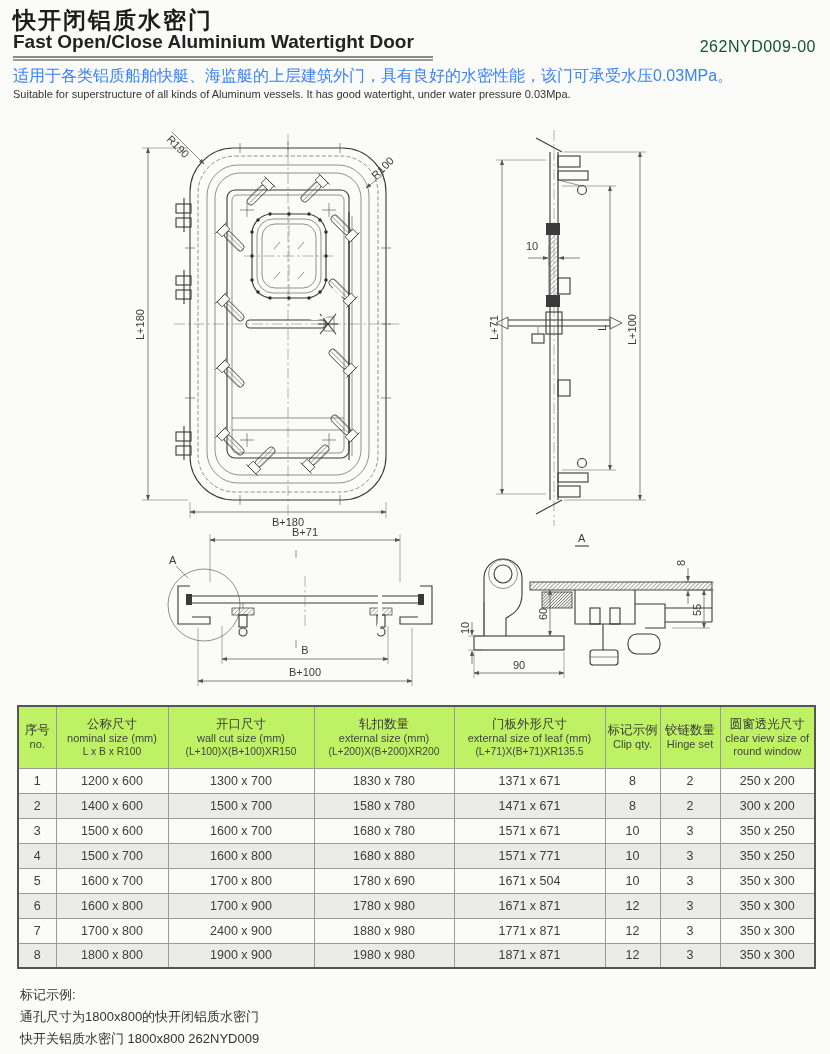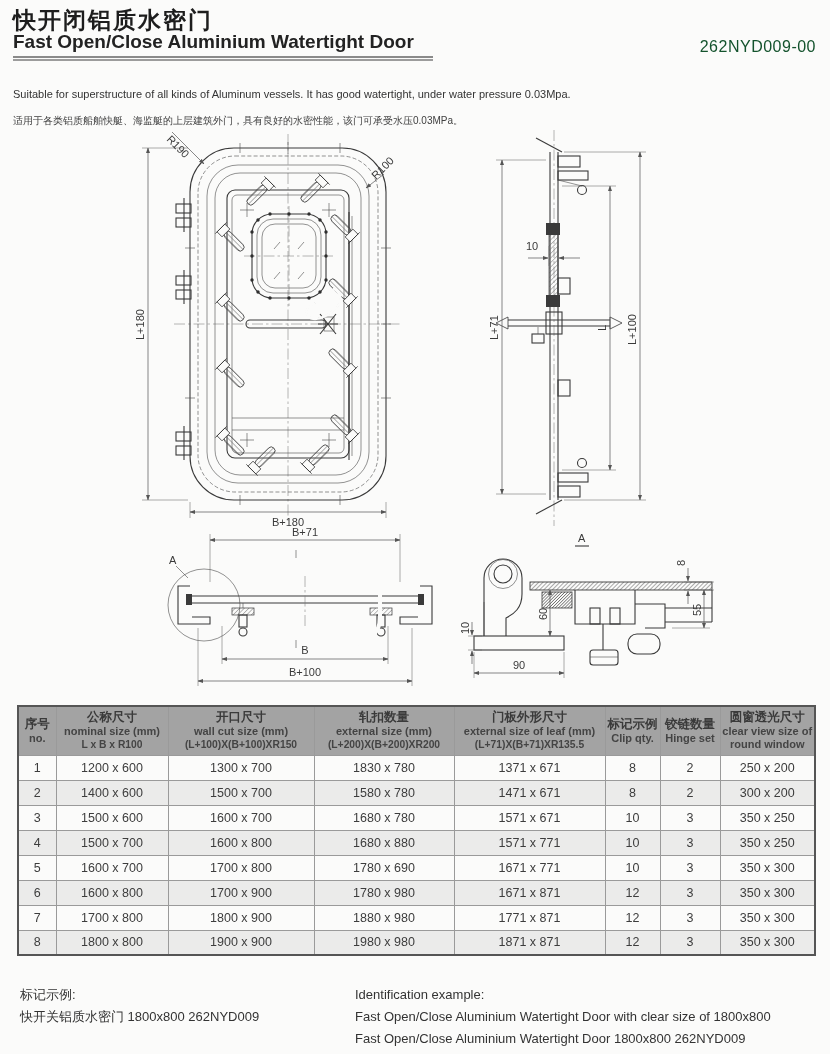--- a/index.html
+++ b/index.html
@@ -4,41 +4,41 @@
 <style>
   * { margin:0; padding:0; box-sizing:border-box; }
   body { width:830px; height:1054px; background:#fbfbfa; font-family:"Liberation Sans", sans-serif; color:#333; position:relative; overflow:hidden; }
   .page { position:absolute; inset:0; }
 
   
   .title-zh { position:absolute; left:13px; top:5px; font-size:23px; font-weight:bold; color:#1d1d1d; letter-spacing:2px; }
   .title-en { position:absolute; left:13px; top:31px; font-size:19px; font-weight:bold; color:#222; }
   .title-rule { position:absolute; left:13px; top:56px; width:420px; height:5px; border-top:2px solid #8a8a8a; border-bottom:2px solid #9c9c9c; }
   .doc-no { position:absolute; right:14px; top:38px; font-size:16px; color:#14532d; letter-spacing:.5px; }
-  .desc-zh { position:absolute; left:13px; top:66px; font-size:10px; color:#404040;margin-top:48px; }
+  .desc-zh { position:absolute; left:13px; top:66px; font-size:16px; color:#3b82f6; }
   .desc-en { position:absolute; left:13px; top:88px; font-size:11px; color:#333; }
 
   
   .drawings { position:absolute; left:0; top:118px; width:830px; height:585px; }
   svg { position:absolute; overflow:visible; }
   svg .ln   { stroke:#3a3a3a; fill:none; stroke-width:1.1; }
   svg .tn   { stroke:#4a4a4a; fill:none; stroke-width:.6; }
   svg .dsh  { stroke:#4a4a4a; fill:none; stroke-width:.6; stroke-dasharray:4 2.2; }
   svg .cl   { stroke:#7a7a7a; fill:none; stroke-width:.55; stroke-dasharray:11 3 2.5 3; }
   svg .dim  { stroke:#555; fill:none; stroke-width:.7; }
   svg .ext  { stroke:#666; fill:none; stroke-width:.55; }
   svg text  { font-family:"Liberation Sans", sans-serif; fill:#3a3a3a; font-size:11px; }
   svg .blk  { fill:#3a3a3a; stroke:none; }
   svg .wht  { stroke:#fbfbfa; fill:none; }
 
   
   table.spec { position:absolute; left:17px; top:705px; width:797px; border-collapse:collapse; table-layout:fixed; }
   table.spec th, table.spec td { border:1px solid #9a9a9a; text-align:center; vertical-align:middle; color:#3d3d3d; }
   table.spec { border:2px solid #555; }
-  table.spec thead th { background:#a3a3a3; font-weight:bold; padding:3px 1px; height:49px; }
+  table.spec thead th { background:#bef264; font-weight:normal; padding:3px 1px; height:62px; }
   table.spec tbody td { height:25px; font-size:12.5px; }
   table.spec tbody tr:nth-child(even) td { background:#ebebea; }
   .h-zh { font-size:12.5px; color:#3a3a3a; line-height:15px; }
   .h-en { font-size:11px; color:#444; line-height:13px; }
   .h-f  { font-size:10.3px; color:#444; line-height:13px; }
 
   
   .foot { position:absolute; top:984px; font-size:13px; color:#333; line-height:22px; }
   .foot-left { left:20px; }
   .foot-right { left:355px; }
@@ -483,39 +483,39 @@
           <td>1571 x 771</td>
           <td>10</td>
           <td>3</td>
           <td>350 x 250</td>
         </tr>
         <tr>
           <td>5</td>
           <td>1600 x 700</td>
           <td>1700 x 800</td>
           <td>1780 x 690</td>
-          <td>1671 x 771</td>
+          <td>1671 x 504</td>
           <td>10</td>
           <td>3</td>
           <td>350 x 300</td>
         </tr>
         <tr>
           <td>6</td>
           <td>1600 x 800</td>
           <td>1700 x 900</td>
           <td>1780 x 980</td>
           <td>1671 x 871</td>
           <td>12</td>
           <td>3</td>
           <td>350 x 300</td>
         </tr>
         <tr>
           <td>7</td>
           <td>1700 x 800</td>
-          <td>1800 x 900</td>
+          <td>2400 x 900</td>
           <td>1880 x 980</td>
           <td>1771 x 871</td>
           <td>12</td>
           <td>3</td>
           <td>350 x 300</td>
         </tr>
         <tr>
           <td>8</td>
           <td>1800 x 800</td>
           <td>1900 x 900</td>
@@ -523,21 +523,17 @@
           <td>1871 x 871</td>
           <td>12</td>
           <td>3</td>
           <td>350 x 300</td>
         </tr>
       </tbody>
   </table>
 
   <div class="foot foot-left">
     <div>标记示例:</div>
+    <div>通孔尺寸为1800x800的快开闭铝质水密门</div>
     <div>快开关铝质水密门 1800x800 262NYD009</div>
   </div>
-  <div class="foot foot-right">
-    <div>Identification example:</div>
-    <div>Fast Open/Close Aluminium Watertight Door with clear size of 1800x800</div>
-    <div>Fast Open/Close Aluminium Watertight Door 1800x800 262NYD009</div>
-  </div>
 
 </div>
 
 </body></html>

